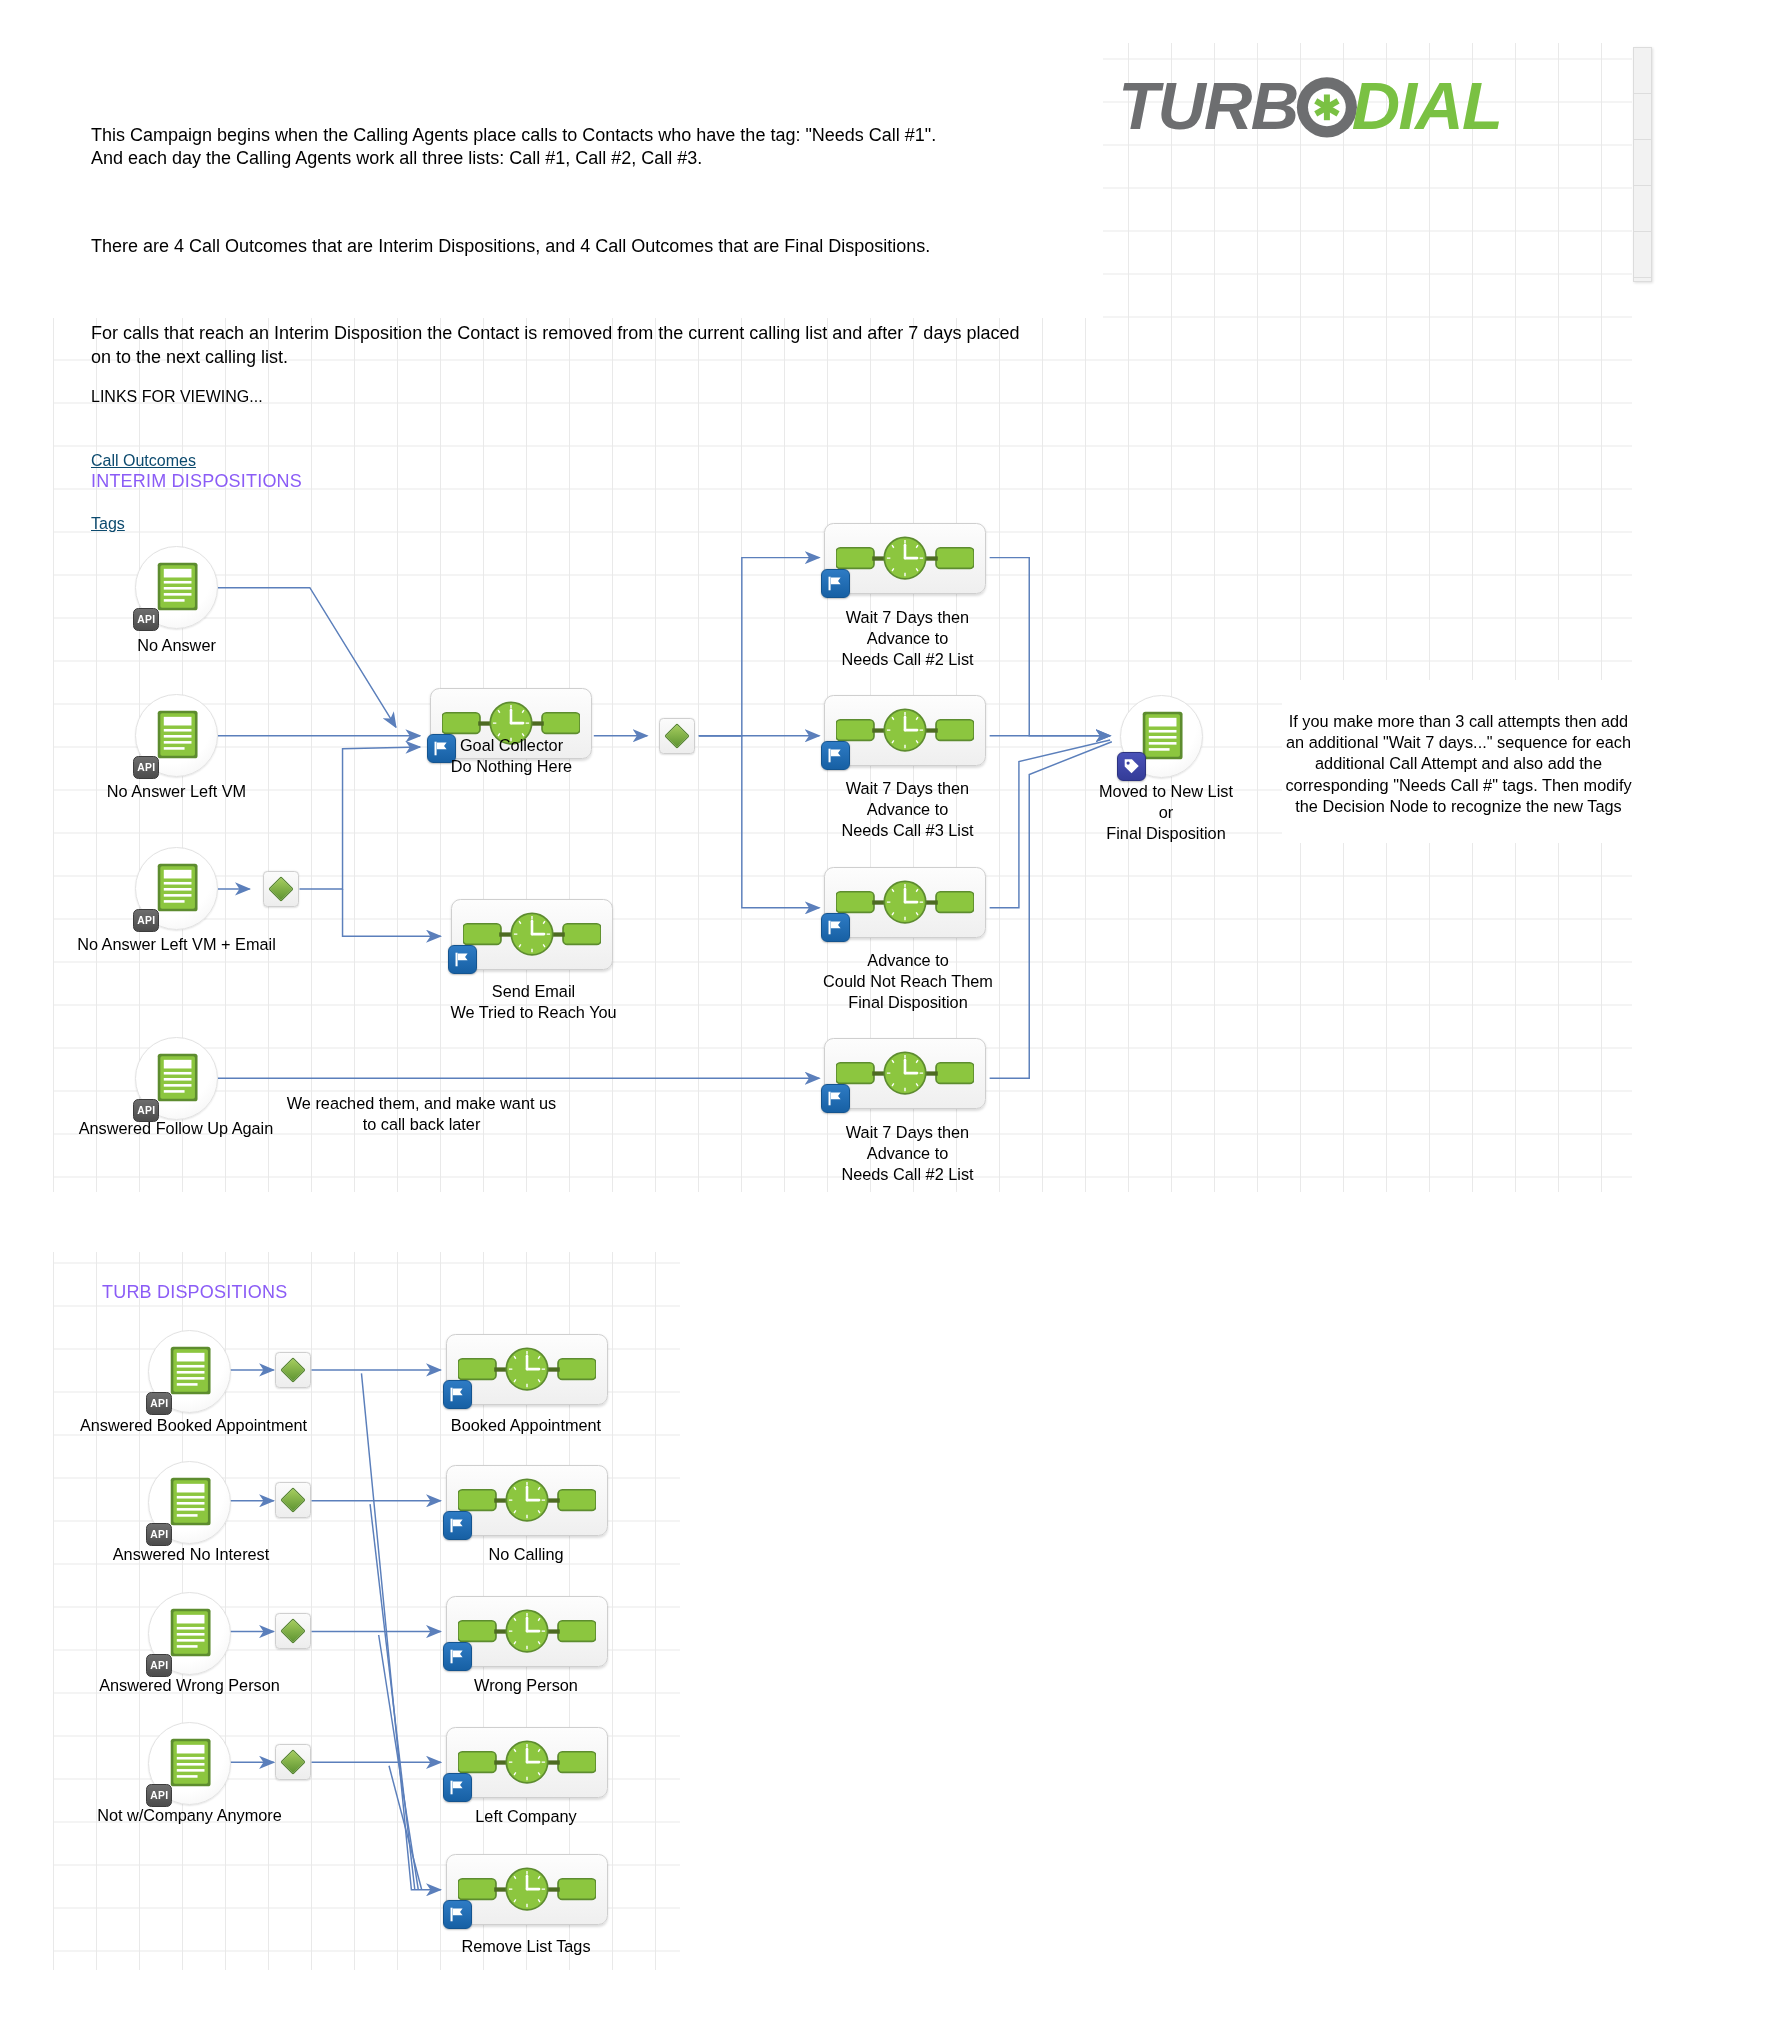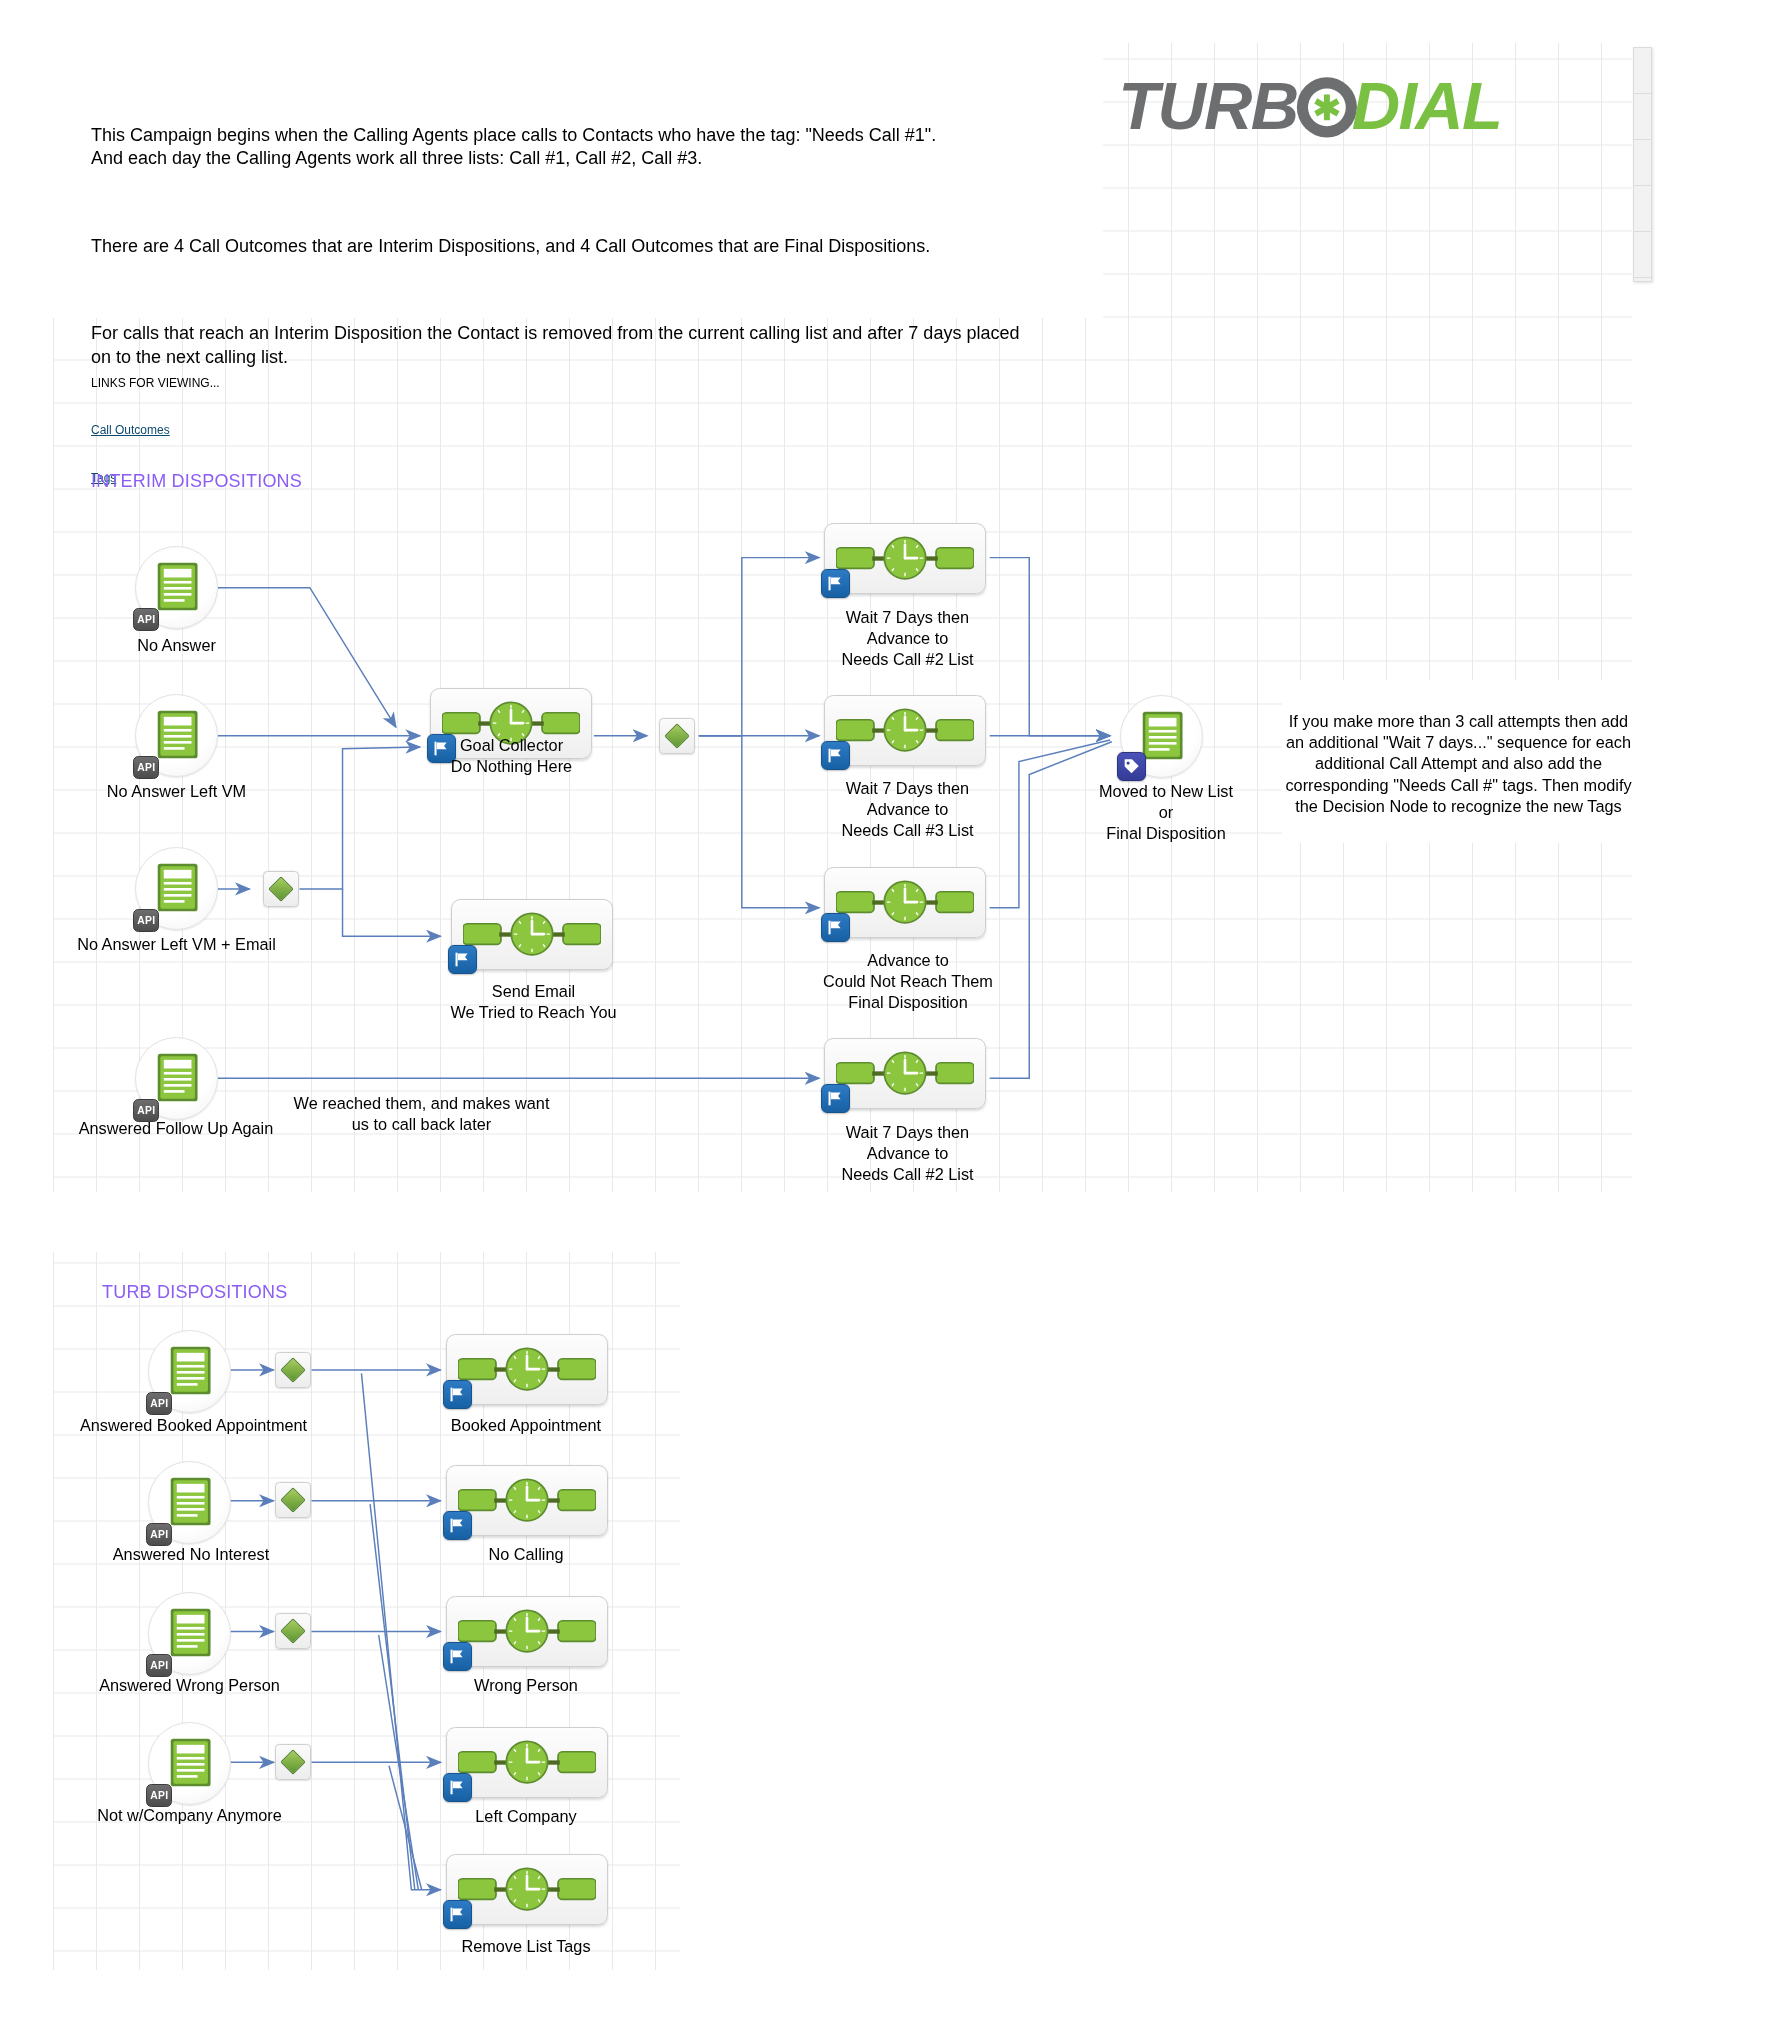--- a/index.html
+++ b/index.html
@@ -62,21 +62,21 @@
   }
   #intro {
     left: 91px; top: 76px;
     width: 946px;
     font-size: 18px;
   }
   #intro .para { margin: 0 0 16.3px 0; }
   #intro .para:last-child { margin-bottom: 8px; }
   #links {
     left: 91px; top: 344px;
-    font-size: 12px;
+    font-size: 16px;
   }
   #links .lnk {
     color: #0c4a6e;
     cursor: pointer;
     display: block;
   }
   .section-title {
     position: absolute;
     font-size: 18px;
     color: #8b5cf6;
@@ -286,21 +286,21 @@
     <div>LINKS FOR VIEWING...</div>
     <a class="lnk" href="#">Call Outcomes</a>
     <a class="lnk" href="#">Tags</a>
   </div>
 
   <div class="section-title" id="sec-interim">INTERIM DISPOSITIONS</div>
   <div class="section-title" id="sec-final">TURB DISPOSITIONS</div>
 
   <div class="note" id="note-right">If you make more than 3 call attempts then add an additional "Wait 7 days..." sequence for each additional Call Attempt and also add the corresponding "Needs Call #" tags.
 Then modify the Decision Node to recognize the new Tags</div>
-  <div class="note" id="note-reach">We reached them, and makes want us to call back later</div>
+  <div class="note" id="note-reach">We reached them, and make want us to call back later</div>
 
   <div class="node api-node" style="left:135px; top:546px;">
     <div class="circle"></div>
     <svg class="doc-ico" viewBox="0 0 52 60">
       <rect x="2" y="2" width="46" height="55" rx="3" fill="#5d8c2f"></rect>
       <rect x="5" y="5" width="40" height="49" rx="2" fill="#8cc63f"></rect>
       <rect x="9" y="9" width="32" height="10" fill="#ffffff"></rect>
       <g fill="#ffffff">
           <rect x="9" y="23" width="32" height="3"></rect>
           <rect x="9" y="30" width="32" height="3"></rect>

